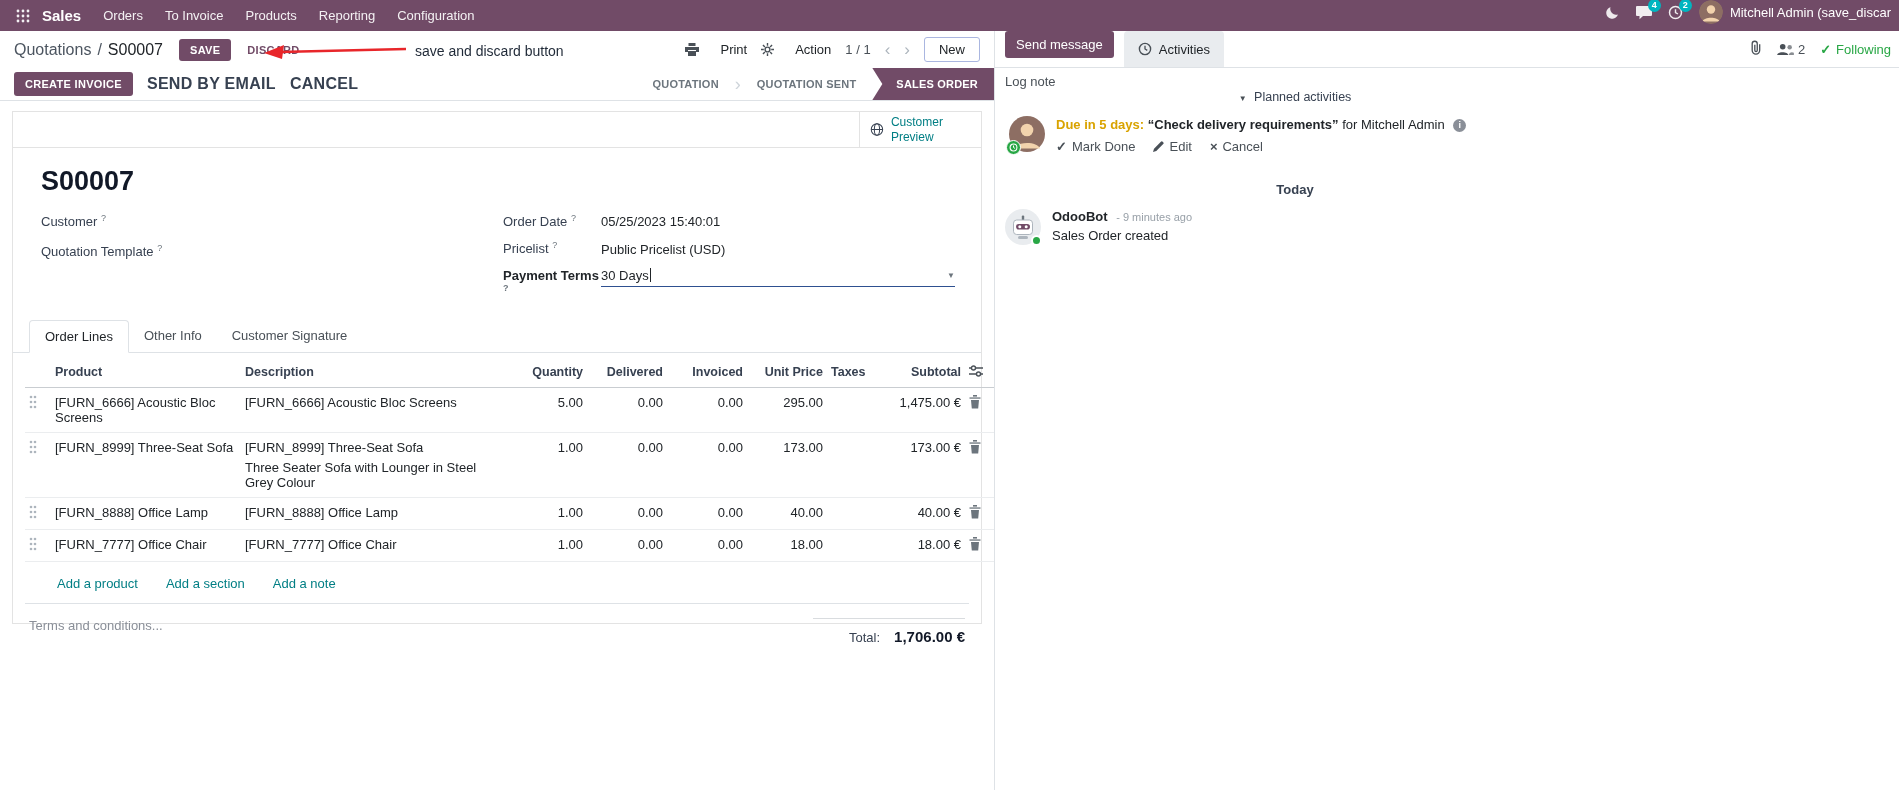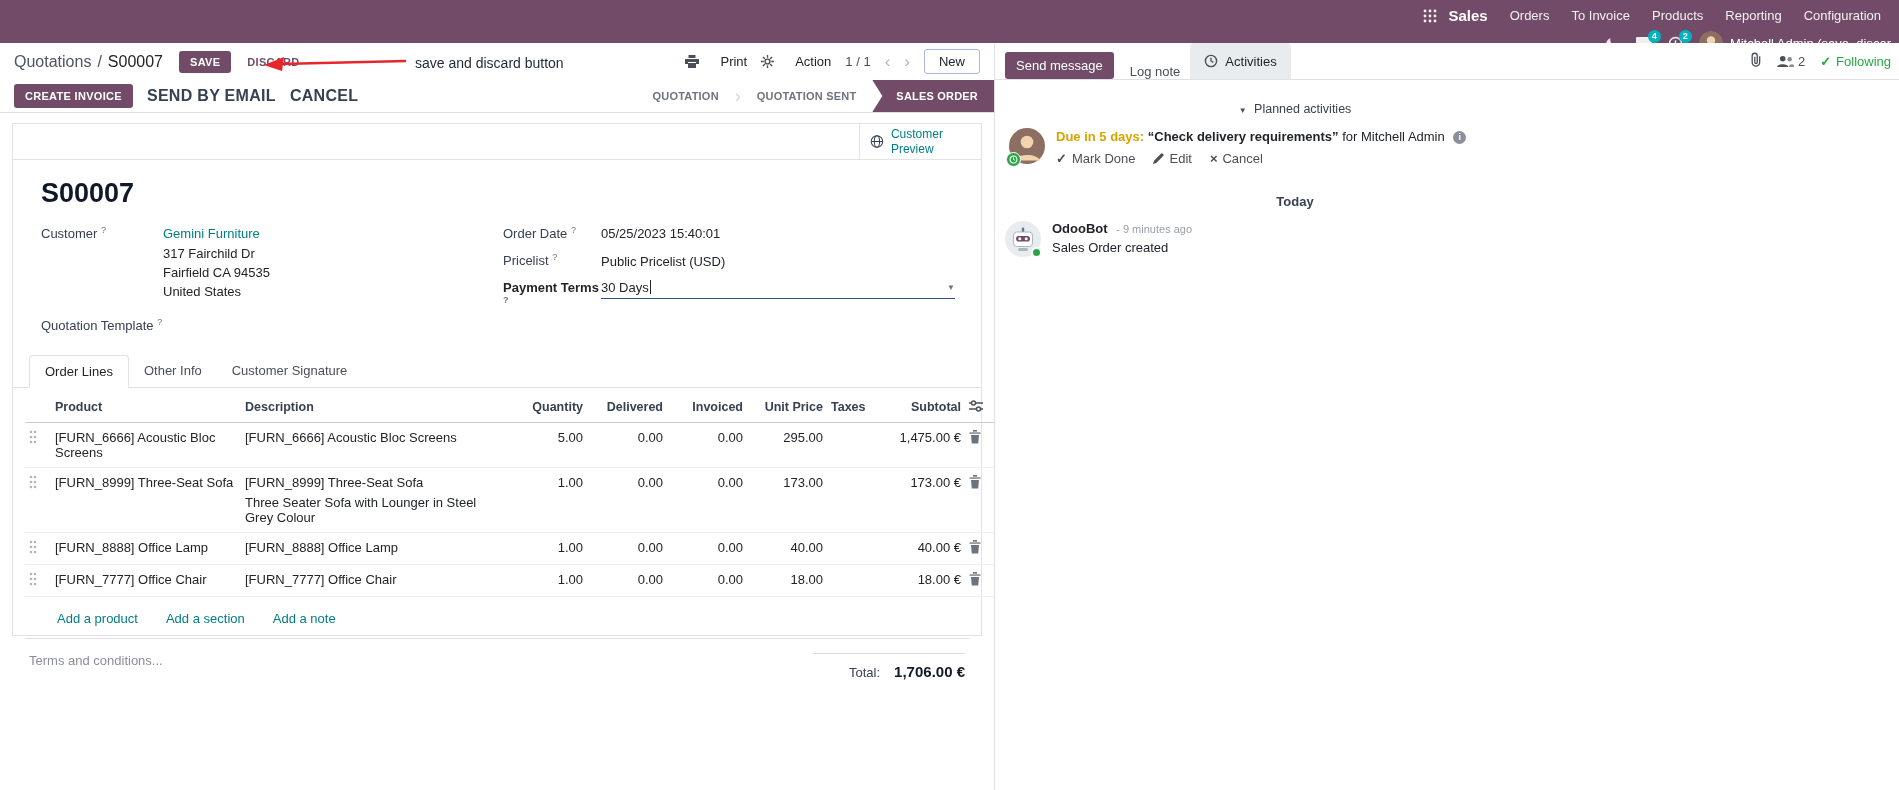--- a/index.html
+++ b/index.html
@@ -1,20 +1,20 @@
 <!DOCTYPE html>
 <html><head>
 <meta charset="utf-8">
 <style>
   * { box-sizing: border-box; margin: 0; padding: 0; }
   html,body { width: 1899px; height: 790px; overflow: hidden; }
   body { font-family: "Liberation Sans", sans-serif; font-size: 13px; color: #212529; background: #fff; position: relative; }
 
   
-  .topnav { height: 43px; background: #714B67; display: flex; align-items: flex-end; color: #fff; padding: 0 8px 0 8px; flex-direction: column; }
+  .topnav { height: 31px; background: #714B67; display: flex; align-items: flex-start; color: #fff; padding: 0 8px 0 8px; }
   .nav-left { display: flex; align-items: center; gap: 2px; }
   .apps-icon { display: inline-flex; padding: 0 8px; cursor: pointer; }
   .app-name { font-weight: 700; font-size: 15px; padding: 0 10px 0 2px; }
   .nav-item { padding: 0 10px; font-size: 13px; color: rgba(255,255,255,.92); cursor: pointer; line-height: 31px; }
   .nav-right { margin-left: auto; display: flex; align-items: center; gap: 16px; }
   .nav-ico { position: relative; display: inline-flex; align-items: center; cursor: pointer; }
   .nav-badge { position: absolute; top: -6px; right: -9px; background: #00b5c0; color: #fff; font-size: 9px; line-height: 13px; min-width: 13px; text-align: center; border-radius: 8px; padding: 0 2px; font-weight: 700; }
   .nav-user { display: flex; align-items: center; gap: 7px; white-space: nowrap; }
   .nav-user .uname { font-size: 13px; color: #fff; }
   .avatar-sm { width: 24px; height: 24px; border-radius: 50%; overflow: hidden; display: inline-flex; }
@@ -96,21 +96,21 @@
   .add-links { display: flex; gap: 28px; padding: 10px 4px 12px 32px; border-bottom: 1px solid #dee2e6; margin: 0 12px; font-size: 13px; }
 
   .sheet-bottom { display: flex; justify-content: space-between; padding: 14px 16px 0; text-align: right; }
   .terms { color: #8a8f98; font-size: 13px; }
   .totals { border-top: 1px solid #d9dcdf; width: 152px; padding-top: 9px; display: flex; justify-content: flex-end; gap: 14px; align-items: baseline; }
   .totals .t-label { color: #374151; }
   .totals .t-value { font-weight: 700; font-size: 15px; color: #111827; }
 
   
   .chatter-top { height: 37px; border-bottom: 1px solid #dee2e6; display: flex; align-items: stretch; padding-left: 10px; }
-  .ct-left { display: flex; align-items: flex-end; gap: 16px; }
+  .ct-left { display: flex; align-items: flex-start; gap: 16px; flex-direction: column; }
   .btn-send { background: #714B67; color: #fff; border: none; font-size: 13px; padding: 6px 11px; border-radius: 3px; cursor: pointer; }
   .btn-lognote { background: none; border: none; color: #495057; font-size: 13px; cursor: pointer; }
   .tab-activities { background: #e9ecef; display: flex; align-items: center; gap: 7px; padding: 0 14px; color: #212529; font-size: 13px; cursor: pointer; margin-left: 10px; border-radius: 4px 4px 0 0; }
   .ct-right { margin-left: auto; display: flex; align-items: center; gap: 15px; padding-right: 8px; }
   .followers { display: inline-flex; align-items: center; gap: 4px; color: #495057; cursor: pointer; }
   .following { color: #28a745; font-size: 13px; display: inline-flex; gap: 5px; align-items: center; cursor: pointer; white-space: nowrap; }
 
   .chatter-body { width: 600px; padding: 10px 10px 0; }
   .planned-head { text-align: center; color: #374151; font-size: 12.5px; margin: 12px 0 12px; cursor: pointer; }
   .planned-head .tri { font-size: 8px; margin-right: 4px; color: #495057; }
@@ -263,28 +263,20 @@
             <span class="pv-label">Customer Preview</span>
           </span>
         </div>
 
         <div class="sheet-title">S00007</div>
 
         <div class="fields">
           <div class="fcol-left">
             <div class="frow">
               <span class="flabel"><span>Customer</span> <sup>?</sup></span>
-              <span class="fvalue">
-                <div class="link">Gemini Furniture</div>
-                <div class="addr" style="margin-top:5px;">
-                  <div>317 Fairchild Dr</div>
-                  <div>Fairfield CA 94535</div>
-                  <div>United States</div>
-                </div>
-              </span>
             </div>
             <div class="frow qt-row">
               <span class="flabel"><span>Quotation Template</span> <sup>?</sup></span>
               <span class="fvalue"></span>
             </div>
           </div>
 
           <div class="fcol-right">
             <div class="frow">
               <span class="flabel"><span>Order Date</span> <sup>?</sup></span>

